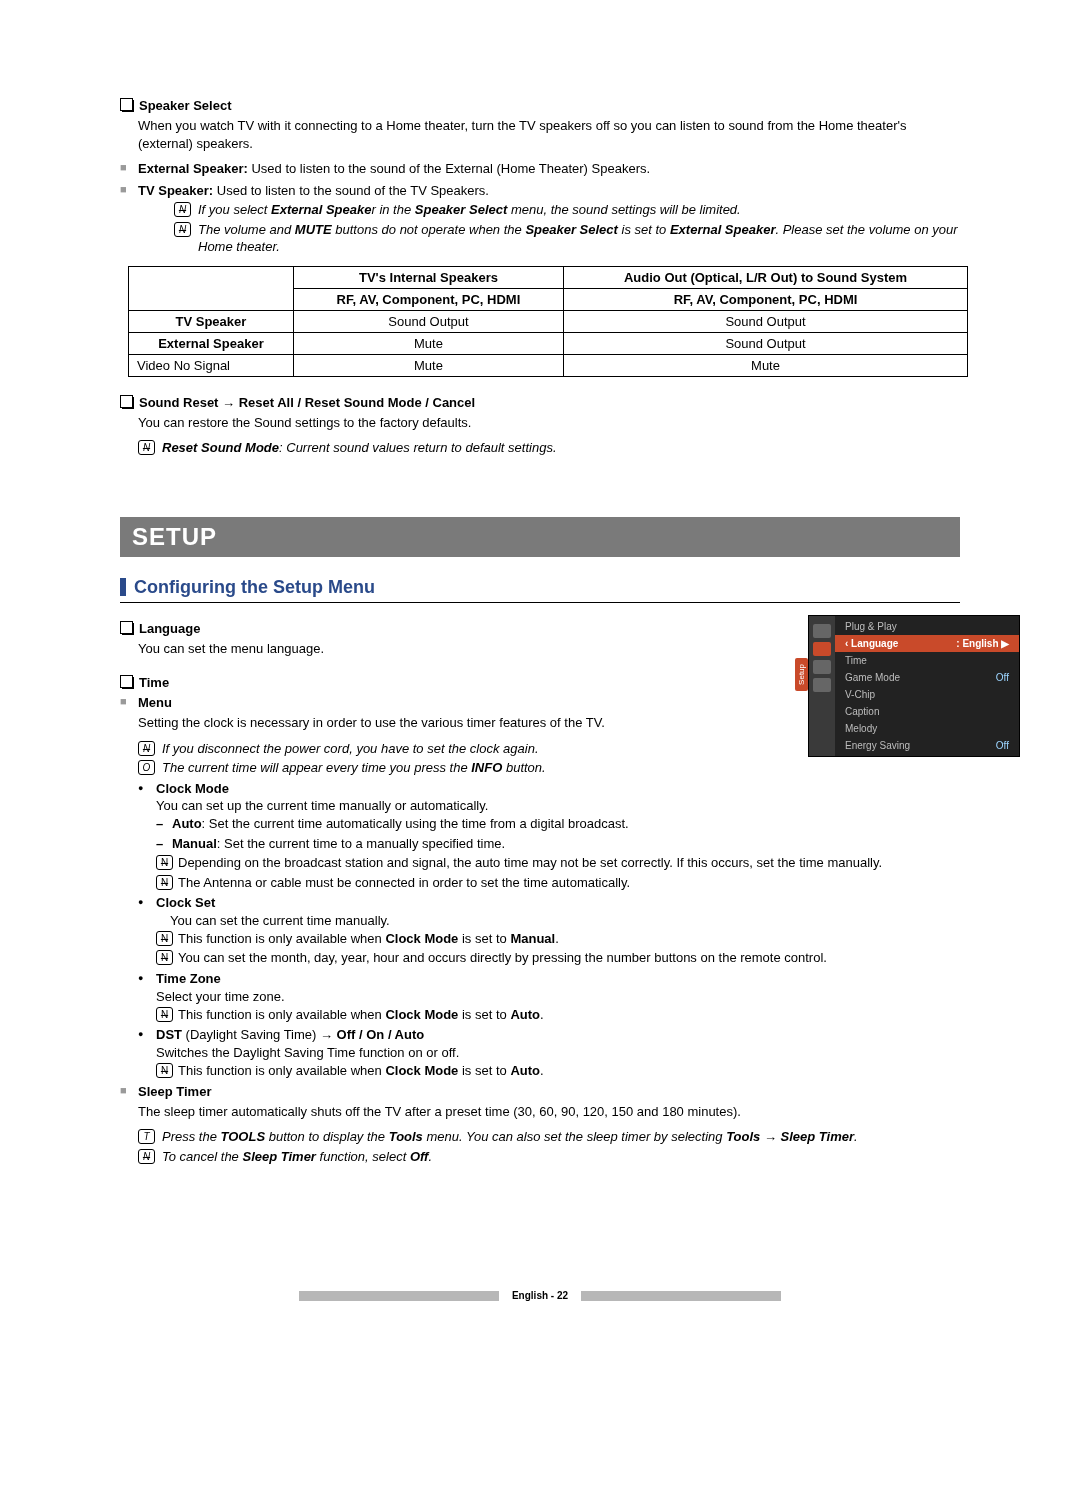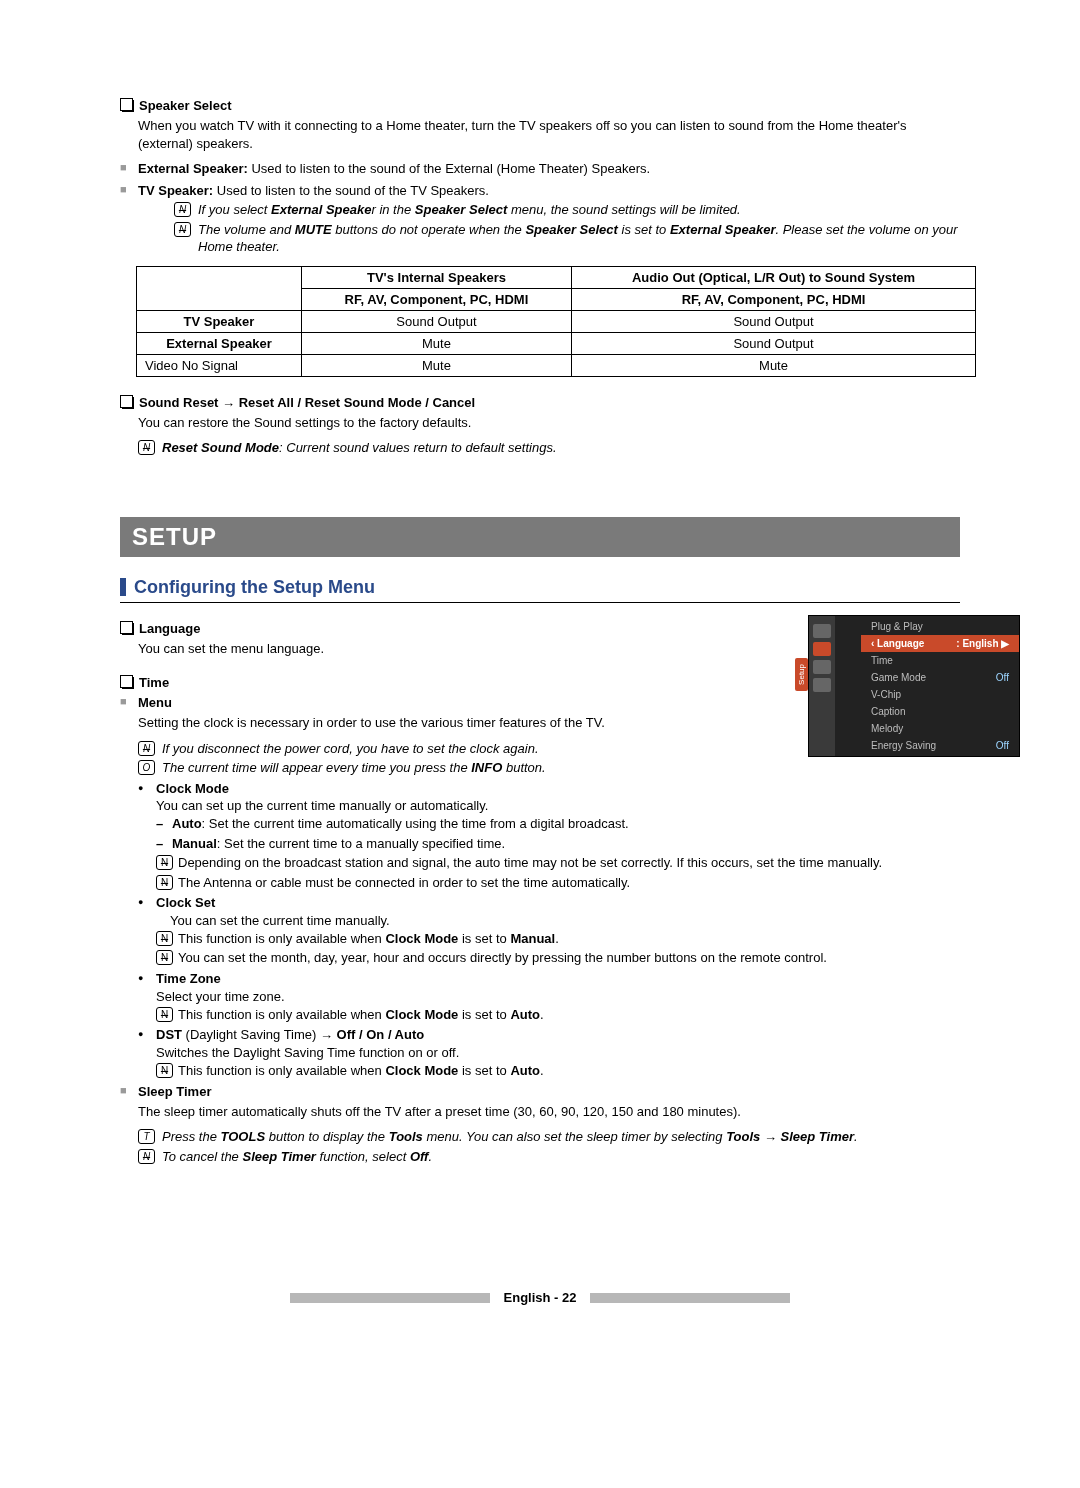--- a/index.html
+++ b/index.html
@@ -131,21 +131,21 @@
   margin: 2px 0 1px 18px;
   line-height: 1.35;
   font-style: italic;
 }
 .ico-line2 .ico { position: absolute; left: 0; top: 1px; }
 
 
 table.spk {
   border-collapse: collapse;
   width: 100%;
-  margin: 10px 0 6px 16px;
+  margin: 10px 0 6px 8px;
   font-size: 13px;
   padding-left: 21px;
 }
 table.spk th, table.spk td {
   border: 1px solid #000;
   padding: 3px 8px;
   text-align: center;
 }
 table.spk th { font-weight: bold; }
 table.spk td.rowhead { font-weight: bold; text-align: center; }
@@ -184,21 +184,21 @@
 .osd {
   position: absolute;
   right: 60px;
   top: 615px;
   width: 210px;
   background: #222;
   font-size: 10px;
   color: #bdbdbd;
   border: 1px solid #000;
 }
-.osd .osd-body { display: flex; gap: 26px; }
+.osd .osd-body { display: flex; }
 .osd .osd-icons {
   width: 26px;
   background: #3a3a3a;
   padding: 4px 0;
 }
 .osd .osd-icons .oi {
   width: 18px;
   height: 14px;
   margin: 4px auto;
   background: #666;
@@ -229,21 +229,21 @@
   writing-mode: vertical-rl;
   transform: rotate(180deg);
   border-radius: 2px;
 }
 
 
 .footer {
   text-align: center;
   margin-top: 120px;
   font-weight: bold;
-  font-size: 13px;
+  font-size: 10px;
 }
 .footer .band {
   display: inline-block;
   padding: 4px 0;
 }
 .footer .lpad, .footer .rpad {
   display: inline-block;
   width: 200px;
   height: 10px;
   background: #b7b7b7;

